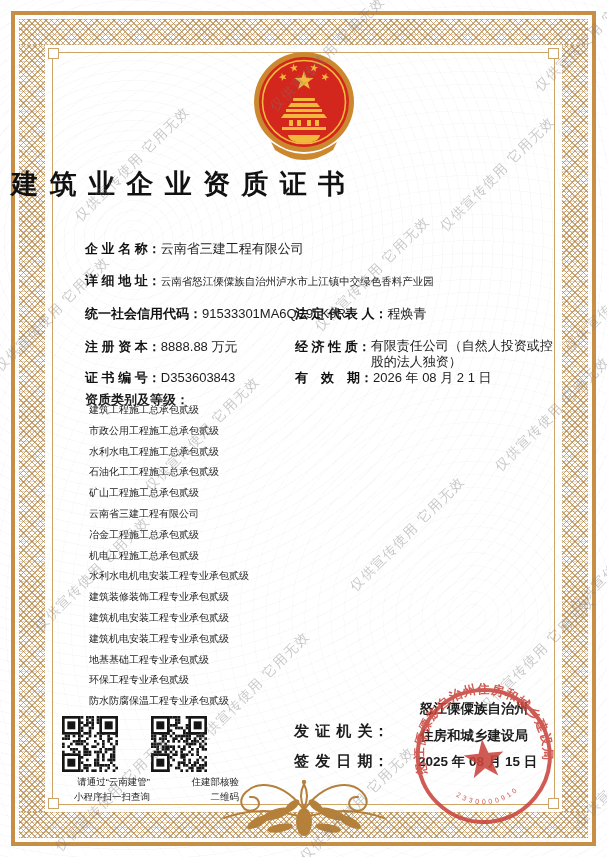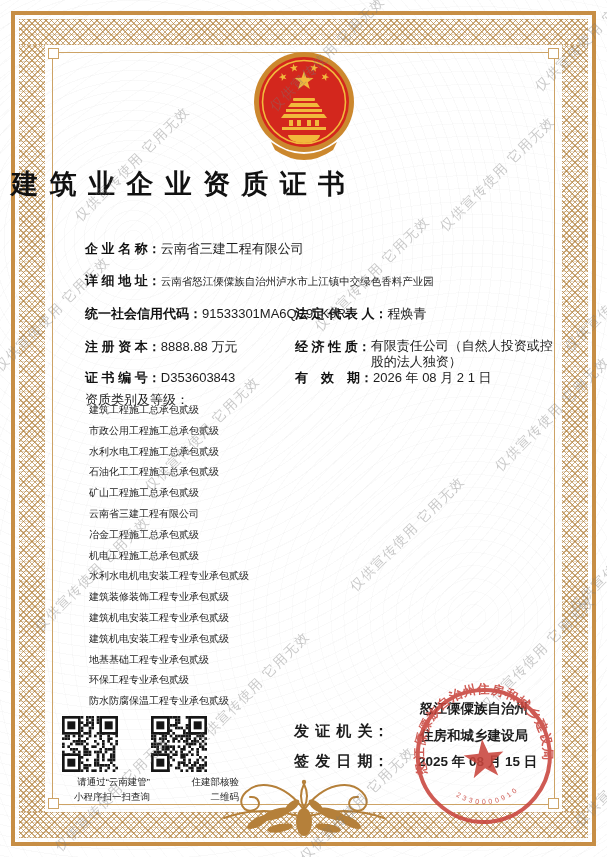--- a/index.html
+++ b/index.html
@@ -36,21 +36,21 @@
          letter-spacing:.42em;text-indent:.42em;color:#111;z-index:2;}
   
   .row{position:absolute;left:85px;right:36px;font-size:13px;z-index:2;}
   .lab{font-weight:700;white-space:pre;color:#111;}
   .val{color:#1c1c1c;}
   .pair{display:inline-block;vertical-align:top;}
   .pair.rightcol{position:absolute;left:210px;top:0;width:290px;}
   .addr-val{font-size:10.5px;}
   .econ-val{display:inline-block;width:182px;vertical-align:top;line-height:16px;}
   
-  .qual-header{position:absolute;left:85px;top:391px;font-size:13px;font-weight:400;z-index:2;}
+  .qual-header{position:absolute;left:85px;top:391px;font-size:13px;font-weight:700;z-index:2;}
   .qual-list{position:absolute;left:89px;top:400px;margin:0;padding:0;list-style:none;
              font-size:10px;line-height:20.8px;z-index:2;}
   
   .qr{position:absolute;width:56px;height:56px;z-index:2;}
   .qr svg{display:block;width:56px;height:56px;}
   .qr-caption{position:absolute;width:120px;text-align:right;font-size:9.5px;line-height:15px;color:#222;z-index:2;}
   .iss-label{position:absolute;font-size:15px;font-weight:700;letter-spacing:1px;white-space:pre;z-index:2;}
   .iss-value{position:absolute;font-size:13.5px;font-weight:700;white-space:pre;z-index:2;}
   .seal{position:absolute;left:408px;top:680px;z-index:6;opacity:.88;transform:rotate(-6deg);pointer-events:none;}
   .ornament{position:absolute;left:50%;top:770px;transform:translateX(-50%);z-index:4;pointer-events:none;}

